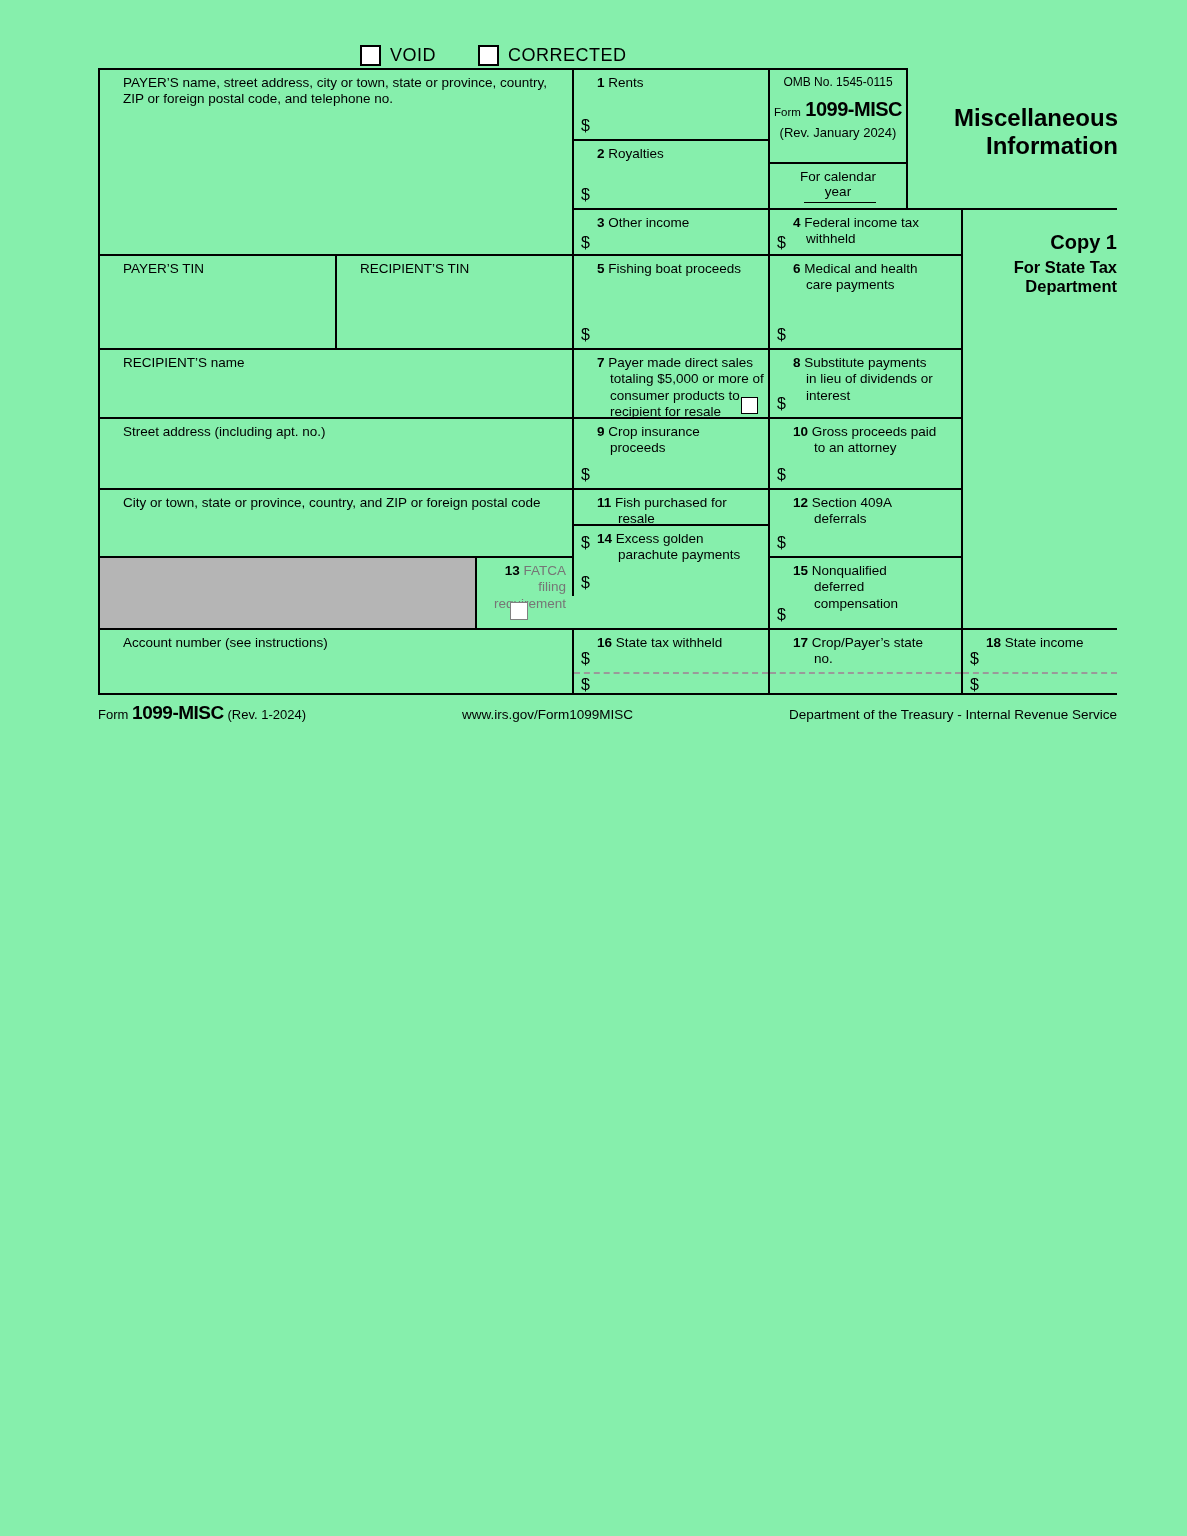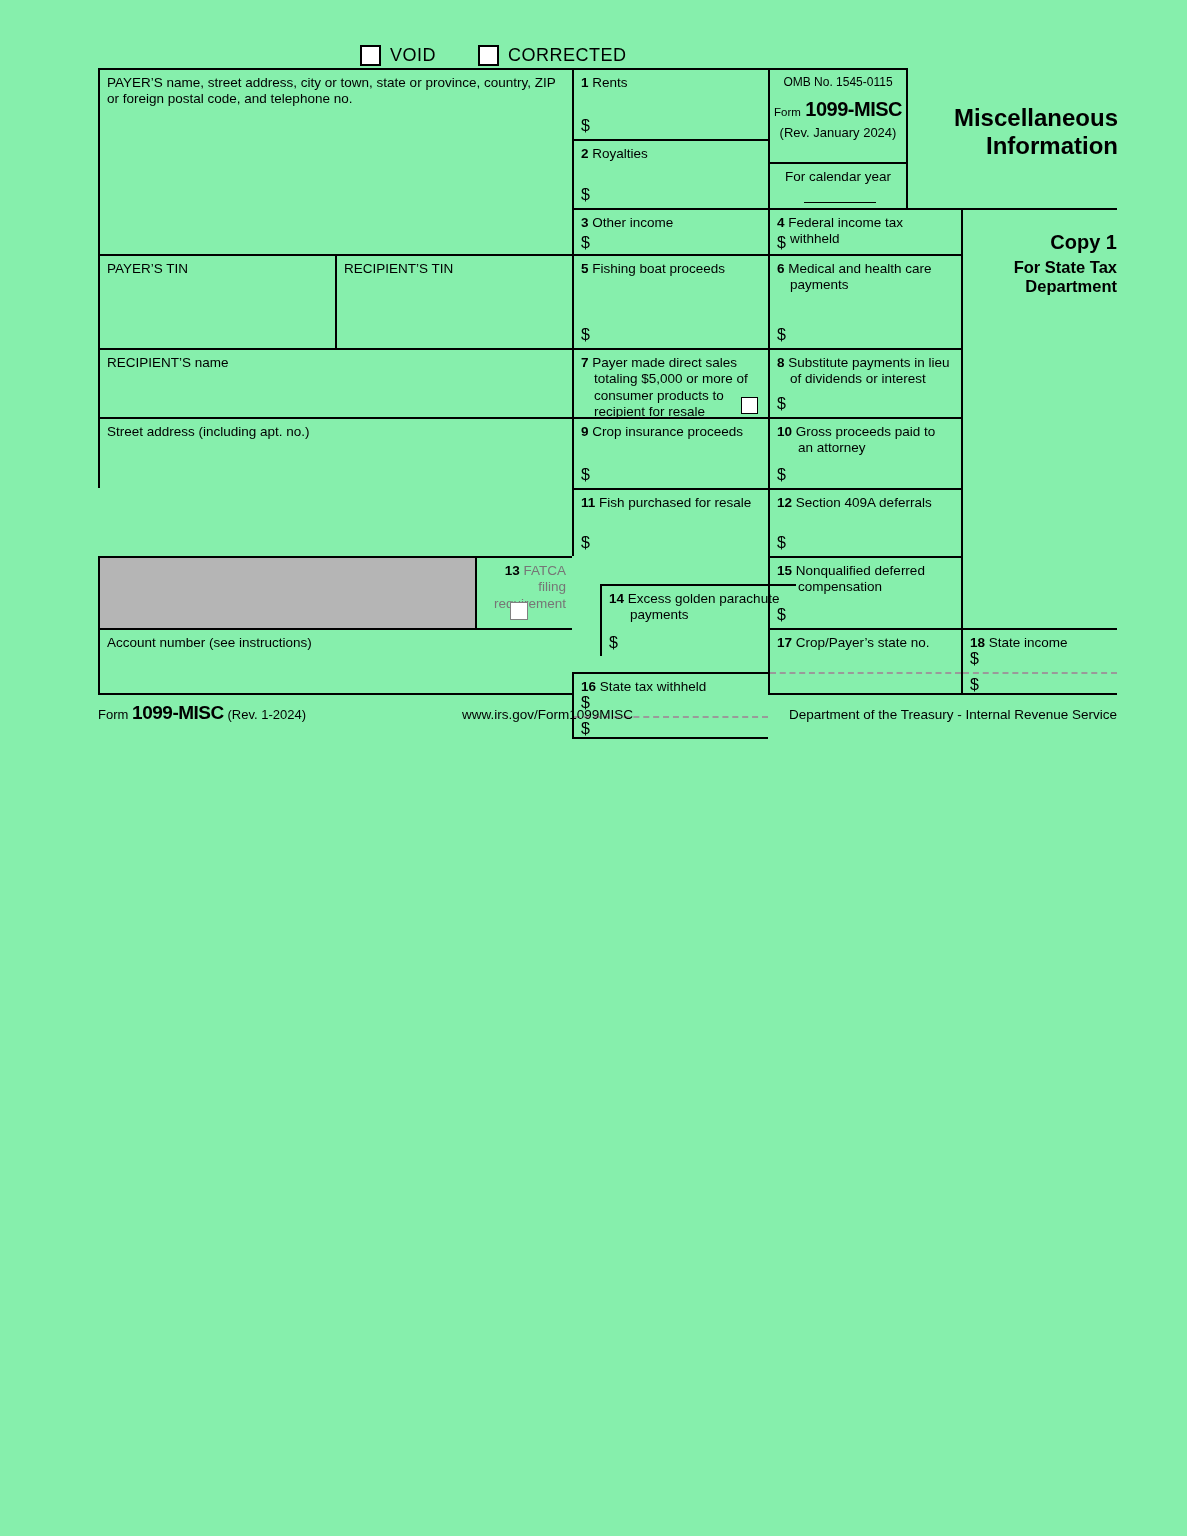--- a/index.html
+++ b/index.html
@@ -1,20 +1,20 @@
 <!DOCTYPE html>
 <html><head>
 <meta charset="utf-8">
 <style>
   html,body{margin:0;padding:0;background:#fff;}
   .page{
     position:relative;width:1187px;height:1536px;background:#86efac;
     font-family:"Liberation Sans", sans-serif;color:#000;overflow:hidden;
   }
-  .cell{position:absolute;box-sizing:border-box;border-left:2px solid #000;border-top:2px solid #000;padding:5px 7px;}
+  .cell{position:absolute;box-sizing:border-box;border-left:2px solid #000;border-top:2px solid #000;padding:5px 23px;}
   .bR{border-right:2px solid #000;}
   .bB{border-bottom:2px solid #000;}
   .noL{border-left:none;}
   .lbl{font-size:13.5px;line-height:1.22;}
   .h1{padding-left:13px;text-indent:-13px;}
   .h2{padding-left:21px;text-indent:-21px;}
   .lbl b{font-weight:bold;}
   .dollar{position:absolute;left:7px;bottom:4px;font-size:16px;}
   .chk{position:absolute;box-sizing:border-box;border:2px solid #000;background:#fff;}
   .topchk{width:21px;height:21px;top:45px;}
@@ -126,53 +126,56 @@
   <div class="cell" style="left:572px;top:417px;width:196px;height:71px;">
     <div class="lbl h1"><b>9</b> <span>Crop insurance proceeds</span></div>
     <span class="dollar">$</span>
   </div>
 
   <div class="cell bR" style="left:768px;top:417px;width:195px;height:71px;">
     <div class="lbl h2"><b>10</b> <span>Gross proceeds paid to an attorney</span></div>
     <span class="dollar">$</span>
   </div>
 
+  <div class="cell" style="left:98px;top:488px;width:474px;height:68px;">
+    <div class="lbl">City or town, state or province, country, and ZIP or foreign postal code</div>
+  </div>
 
   <div class="cell" style="left:572px;top:488px;width:196px;height:68px;">
     <div class="lbl h2"><b>11</b> <span>Fish purchased for resale</span></div>
     <span class="dollar">$</span>
   </div>
 
   <div class="cell bR" style="left:768px;top:488px;width:195px;height:68px;">
     <div class="lbl h2"><b>12</b> <span>Section 409A deferrals</span></div>
     <span class="dollar">$</span>
   </div>
 
   <div class="grayarea" style="left:98px;top:556px;width:377px;height:72px;"></div>
 
   <div class="cell" style="left:475px;top:556px;width:97px;height:72px;padding:5px 6px;">
     <div class="lbl" style="text-align:right;"><b>13</b> <span class="fatca-gray">FATCA filing requirement</span></div>
     <span class="chk" style="width:18px;height:18px;border:1.5px solid #808080;top:44px;left:33px;"></span>
   </div>
 
-  <div class="cell" style="left:572px;top:584px;width:196px;height:72px;margin-left:28px;">
+  <div class="cell" style="left:572px;top:524px;width:196px;height:72px;">
     <div class="lbl h2"><b>14</b> <span>Excess golden parachute payments</span></div>
     <span class="dollar">$</span>
   </div>
 
   <div class="cell bR" style="left:768px;top:556px;width:195px;height:72px;">
     <div class="lbl h2"><b>15</b> <span>Nonqualified deferred compensation</span></div>
     <span class="dollar">$</span>
   </div>
 
   <div class="cell bB" style="left:98px;top:628px;width:474px;height:67px;">
     <div class="lbl">Account number (see instructions)</div>
   </div>
 
-  <div class="cell bB" style="left:572px;top:628px;width:196px;height:67px;margin-top:44px;">
+  <div class="cell bB" style="left:572px;top:628px;width:196px;height:67px;">
     <div class="lbl h2"><b>16</b> <span>State tax withheld</span></div>
     <span class="smalldollar" style="top:20px;">$</span>
     <div class="dash" style="top:42px;"></div>
     <span class="smalldollar" style="top:46px;">$</span>
   </div>
 
   <div class="cell bR bB" style="left:768px;top:628px;width:195px;height:67px;">
     <div class="lbl h2"><b>17</b> <span>Crop/Payer’s state no.</span></div>
     <div class="dash" style="top:42px;"></div>
   </div>

